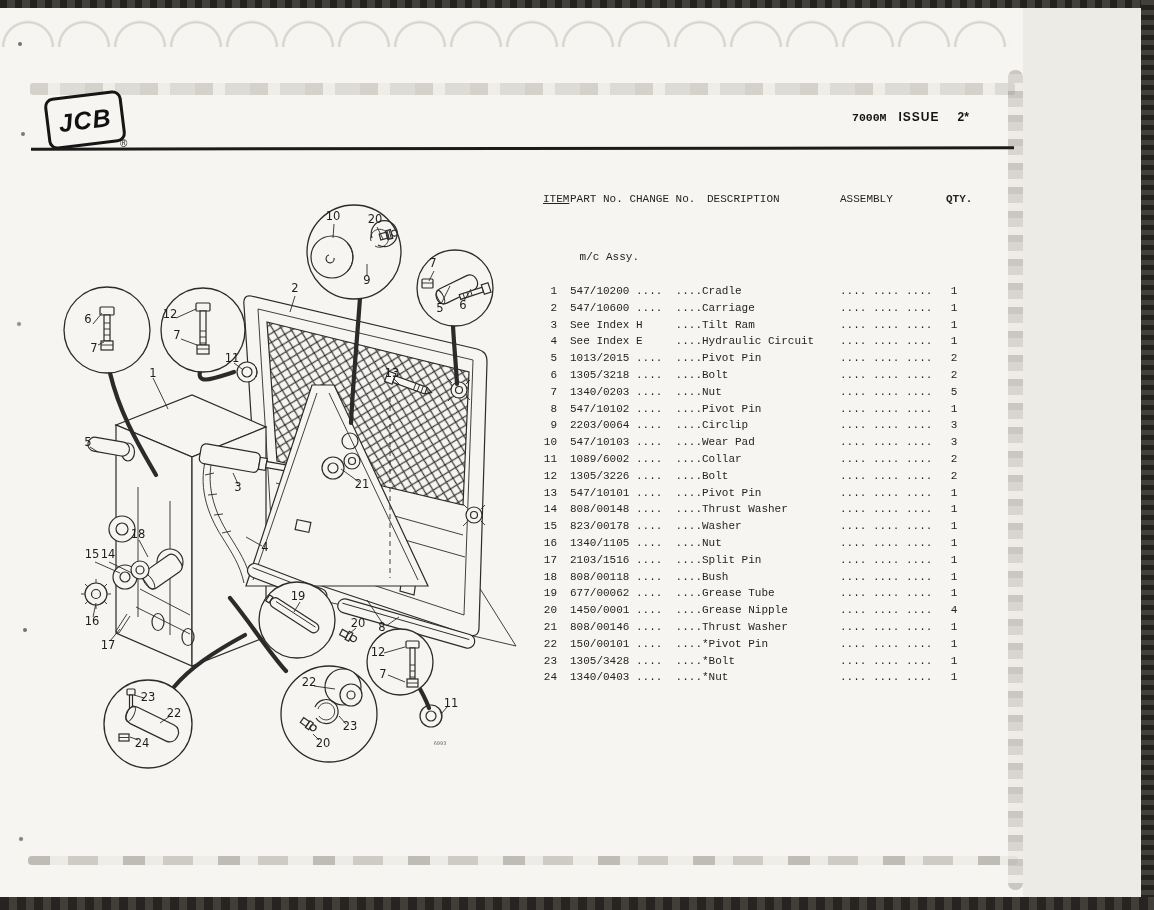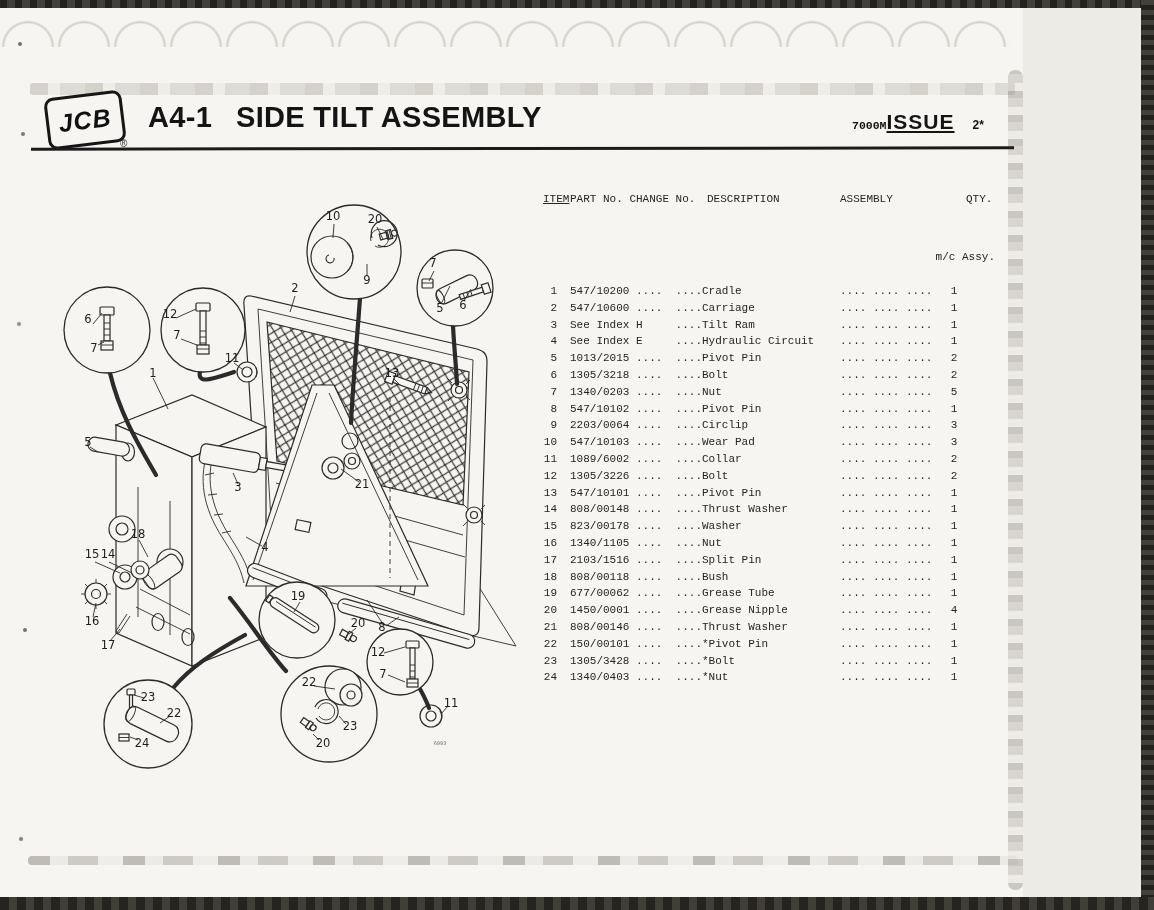--- a/index.html
+++ b/index.html
@@ -27,30 +27,30 @@
   
   .logo-wrap{position:absolute;left:46px;top:92px;width:90px;height:62px;}
   .logo-box{position:absolute;left:0;top:2px;width:72px;height:46px;border:3.5px solid #161616;border-radius:9px;
     transform:rotate(-7deg);display:flex;align-items:center;justify-content:center;background:#f6f5f1;}
   .logo-box span{font-weight:bold;font-style:italic;font-size:25px;letter-spacing:1px;color:#111;}
   .reg{position:absolute;left:74px;top:46px;font-size:10px;color:#222;}
   .title{position:absolute;left:148px;top:101px;font-weight:bold;font-size:29px;color:#141414;letter-spacing:.3px;white-space:nowrap;}
   .t-code{margin-right:24px;}
   .issue-block{position:absolute;left:852px;top:110px;display:flex;align-items:baseline;color:#141414;}
   .mc{font-size:11.5px;font-weight:bold;font-family:Liberation Mono, monospace;}
-  .issue{font-size:21px;font-weight:bold;letter-spacing:1px;text-decoration:underline;}
+  .issue{font-size:12px;font-weight:bold;letter-spacing:1px;margin-left:12px;}
   .issue-no{font-size:12px;font-weight:bold;margin-left:18px;}
   .header-rule{position:absolute;left:31px;top:147px;width:983px;height:3.2px;background:#1b1b1b;transform:rotate(-.08deg);}
   
   .parts-table{position:absolute;left:540px;top:164px;width:456px;font-family:"Liberation Mono",monospace;
     font-size:11px;color:#242424;white-space:pre;line-height:14px;}
   .th-row{position:relative;height:16px;}
   .th-row span{position:absolute;top:0;}
-  .th-item{left:3px;text-decoration:underline;}.th-pc{left:30px;}.th-desc{left:160px;padding-left:7px;}.th-rem{left:300px;}.th-qty{left:426px;}
-  .th-row2{text-align:right;height:17px;padding-right:1px;font-family:Liberation Mono, monospace;}
+  .th-item{left:3px;text-decoration:underline;}.th-pc{left:30px;}.th-desc{left:160px;padding-left:7px;}.th-rem{left:300px;}.th-qty{left:406px;font-weight:bold;}
+  .th-row2{height:17px;padding-right:1px;font-family:Liberation Mono, monospace;}
   .t-rows{margin-top:3px;}
   .t-row{display:grid;grid-template-columns:30px 132px 138px 104px 20px;height:16.8px;align-items:start;}
   .c-item{text-align:right;padding-right:13px;}
   .c-qty{text-align:center;}
   
   #diagram{position:absolute;left:50px;top:185px;}
   #diagram path,#diagram circle,#diagram rect,#diagram line,#diagram ellipse{stroke:#2b2b2b;fill:none;stroke-width:1.2px;}
   #diagram .fillw{fill:#f6f5f1;}
   #diagram .mesh{fill:url(#mesh);}
   #diagram .thin{stroke-width:.9px;}
@@ -71,23 +71,20 @@
   <div class="bottom-band"></div>
   <div class="bottom-smudge"></div>
   <div class="header-smudge"></div>
   <div class="specks"></div>
 
   <div class="logo-wrap">
     <div class="logo-box">
       <span>JCB</span>
     </div>
     <span class="reg">®</span>
-  </div>
-  <div class="title">
-    <span class="t-code">A4-1</span><span class="t-main">SIDE TILT ASSEMBLY</span>
   </div>
   <div class="issue-block">
     <span class="mc">7000M</span>
     <span class="issue">ISSUE</span>
     <span class="issue-no">2*</span>
   </div>
   <div class="header-rule"></div>
 
   <div class="parts-table">
     <div class="th-row">

